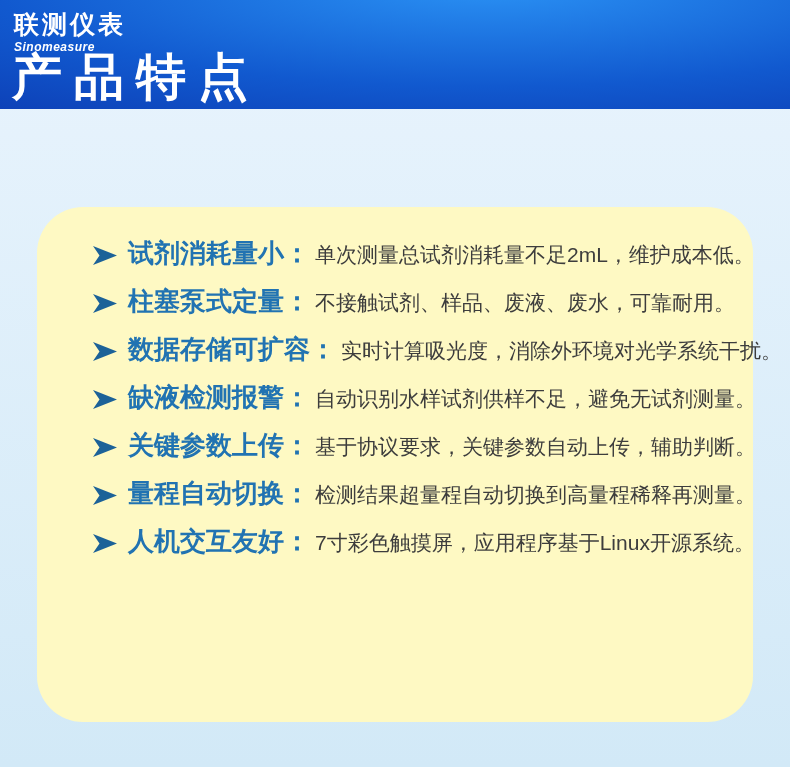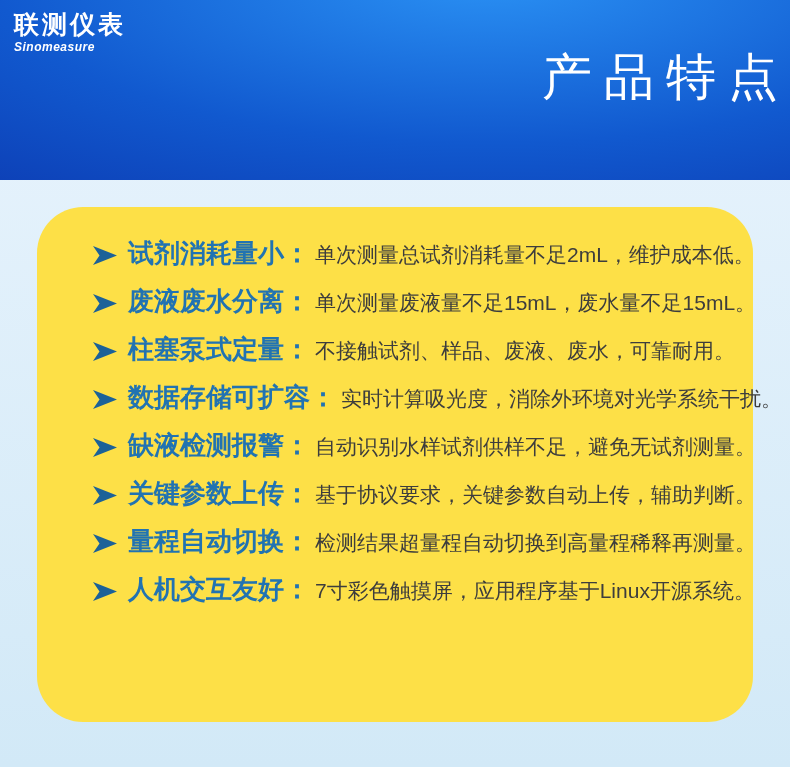--- a/index.html
+++ b/index.html
@@ -5,37 +5,37 @@
   * { margin:0; padding:0; box-sizing:border-box; }
   html,body {
     width:790px; height:767px;
     font-family:"Liberation Sans","DejaVu Sans",sans-serif;
     overflow:hidden;
   }
   body { background:linear-gradient(180deg,#e9f4fd 0%, #d2e9f7 100%); position:relative; }
 
   
   .header {
-    position:relative; width:790px; height:180px;
+    position:relative; width:790px; height:109px;
     background:radial-gradient(130% 190% at 62% -12%, #2a91f4 0%, #1159cf 48%, #0a2da4 100%);
   }
   .logo { position:absolute; left:14px; top:10px; color:#ffffff; }
   .logo-cn { font-size:25px; font-weight:bold; letter-spacing:3px; line-height:1.15; }
   .logo-en { font-size:12px; font-weight:bold; font-style:italic; letter-spacing:0.5px; margin-top:1px; }
   .page-title {
-    position:absolute; left:0; right:0; top:44px; text-align:right;
-    color:#ffffff; font-size:50px; font-weight:normal;
+    position:absolute; left:0; right:0; top:44px; text-align:left;
+    color:#ffffff; font-size:50px; font-weight:bold;
     letter-spacing:12px; text-indent:12px;
   }
 
   
   .card {
     position:absolute; left:37px; top:207px;
     width:716px; height:515px;
-    background:#fde047;
+    background:#fef9c3;
     border-radius:46px;
     padding:22px 0 13px 0;
   }
   .row {
     height:48px; line-height:48px;
     padding-left:56px;
     white-space:nowrap;
   }
   .arrow {
     display:inline-block; width:24px; height:19px;
@@ -58,25 +58,20 @@
 
 <div class="card">
   <div class="row">
     <span class="arrow"><svg viewBox="0 0 24 19">
           <path d="M0 0 L24 9.5 L0 19 L6.5 9.5 Z" fill="#1c6298"></path>
         </svg></span><span class="ftitle">试剂消耗量小：</span><span class="fdesc">单次测量总试剂消耗量不足2mL，维护成本低。</span>
   </div>
   <div class="row">
     <span class="arrow"><svg viewBox="0 0 24 19">
           <path d="M0 0 L24 9.5 L0 19 L6.5 9.5 Z" fill="#1c6298"></path>
-        </svg></span><span class="ftitle">废液废水分离：</span><span class="fdesc">单次测量废液量不足15mL，废水量不足15mL。</span>
-  </div>
-  <div class="row">
-    <span class="arrow"><svg viewBox="0 0 24 19">
-          <path d="M0 0 L24 9.5 L0 19 L6.5 9.5 Z" fill="#1c6298"></path>
         </svg></span><span class="ftitle">柱塞泵式定量：</span><span class="fdesc">不接触试剂、样品、废液、废水，可靠耐用。</span>
   </div>
   <div class="row">
     <span class="arrow"><svg viewBox="0 0 24 19">
           <path d="M0 0 L24 9.5 L0 19 L6.5 9.5 Z" fill="#1c6298"></path>
         </svg></span><span class="ftitle">数据存储可扩容：</span><span class="fdesc">实时计算吸光度，消除外环境对光学系统干扰。</span>
   </div>
   <div class="row">
     <span class="arrow"><svg viewBox="0 0 24 19">
           <path d="M0 0 L24 9.5 L0 19 L6.5 9.5 Z" fill="#1c6298"></path>

